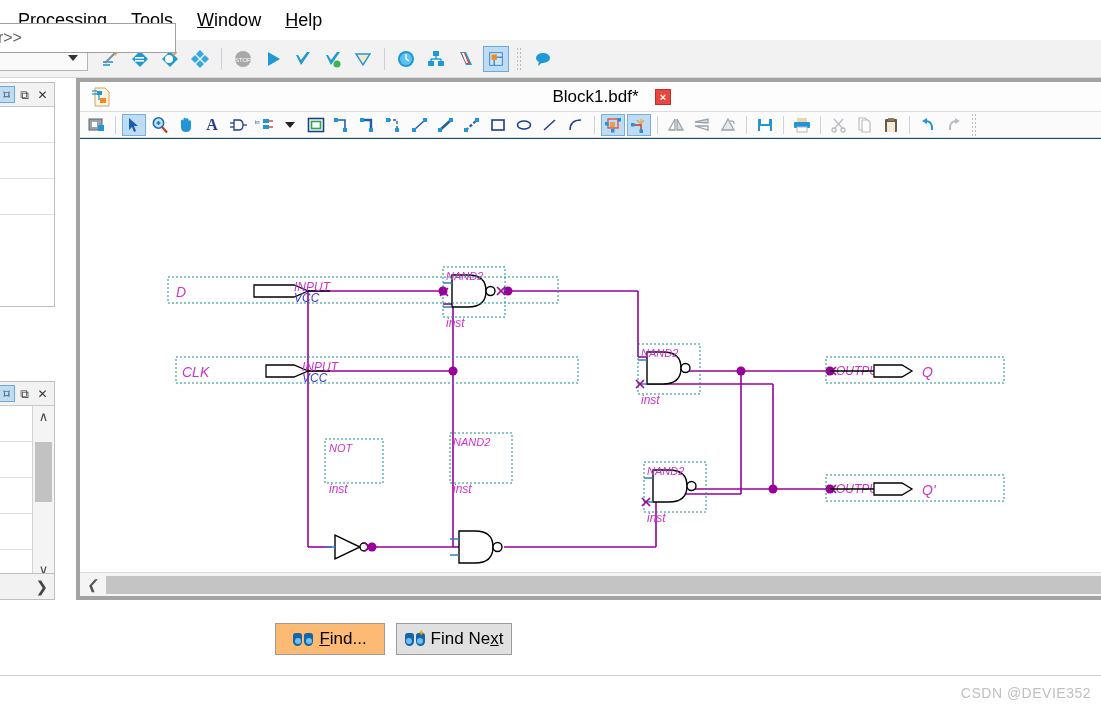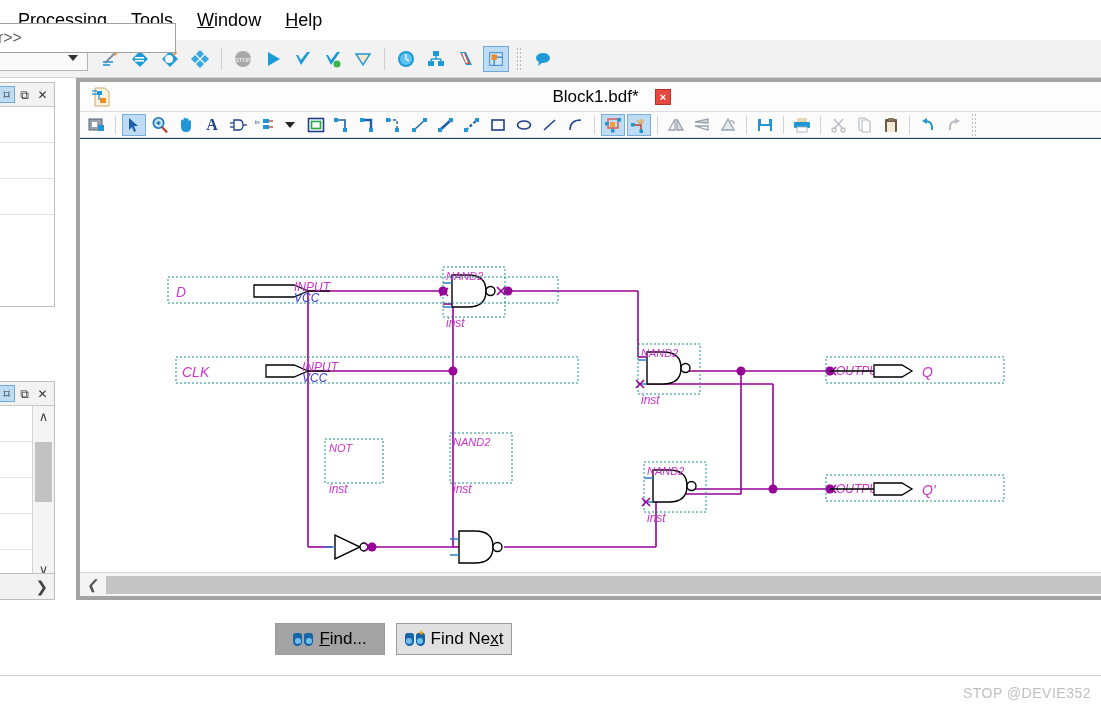--- a/index.html
+++ b/index.html
@@ -156,21 +156,21 @@
     background: #ffffff; border-bottom: 1px solid #cfcfcf;
   }
   .filter-input {
     position: absolute; left: -58px; top: 23px; width: 234px; height: 30px;
     border: 1px solid #a0a0a0; background: #fff;
     display: flex; align-items: center; padding-left: 6px;
     font-size: 16px; color: #5d5d5d;
   }
   .btn {
     position: absolute; top: 623px; height: 32px;
-    background: #a3a3a3; border: 1px solid #9b9b9b;
+    background: #fdba74; border: 1px solid #9b9b9b;
     display: flex; align-items: center; justify-content: center; gap: 6px;
     font-size: 17px; color: #000; cursor: default;
   }
   .btn.find { left: 275px; width: 110px; }
   .btn.findnext { left: 396px; width: 116px; background: #e0e0e0; }
   .binoc { width: 20px; height: 13px; position: relative; }
   .binoc i {
     position: absolute; top: 0; width: 9px; height: 13px;
     background: #1565a8; border-radius: 3px 3px 5px 5px;
   }
@@ -774,14 +774,14 @@
 
   <div class="btn findnext">
     <span class="binoc">
       <i class="l"></i>
         <i class="r"></i>
         <span class="spark">✦</span>
     </span>
     <span>Find Ne<span class="mn">x</span>t</span>
   </div>
 
-  <div class="watermark">STOP @DEVIE352</div>
+  <div class="watermark">CSDN @DEVIE352</div>
 </div>
 
 </body></html>

